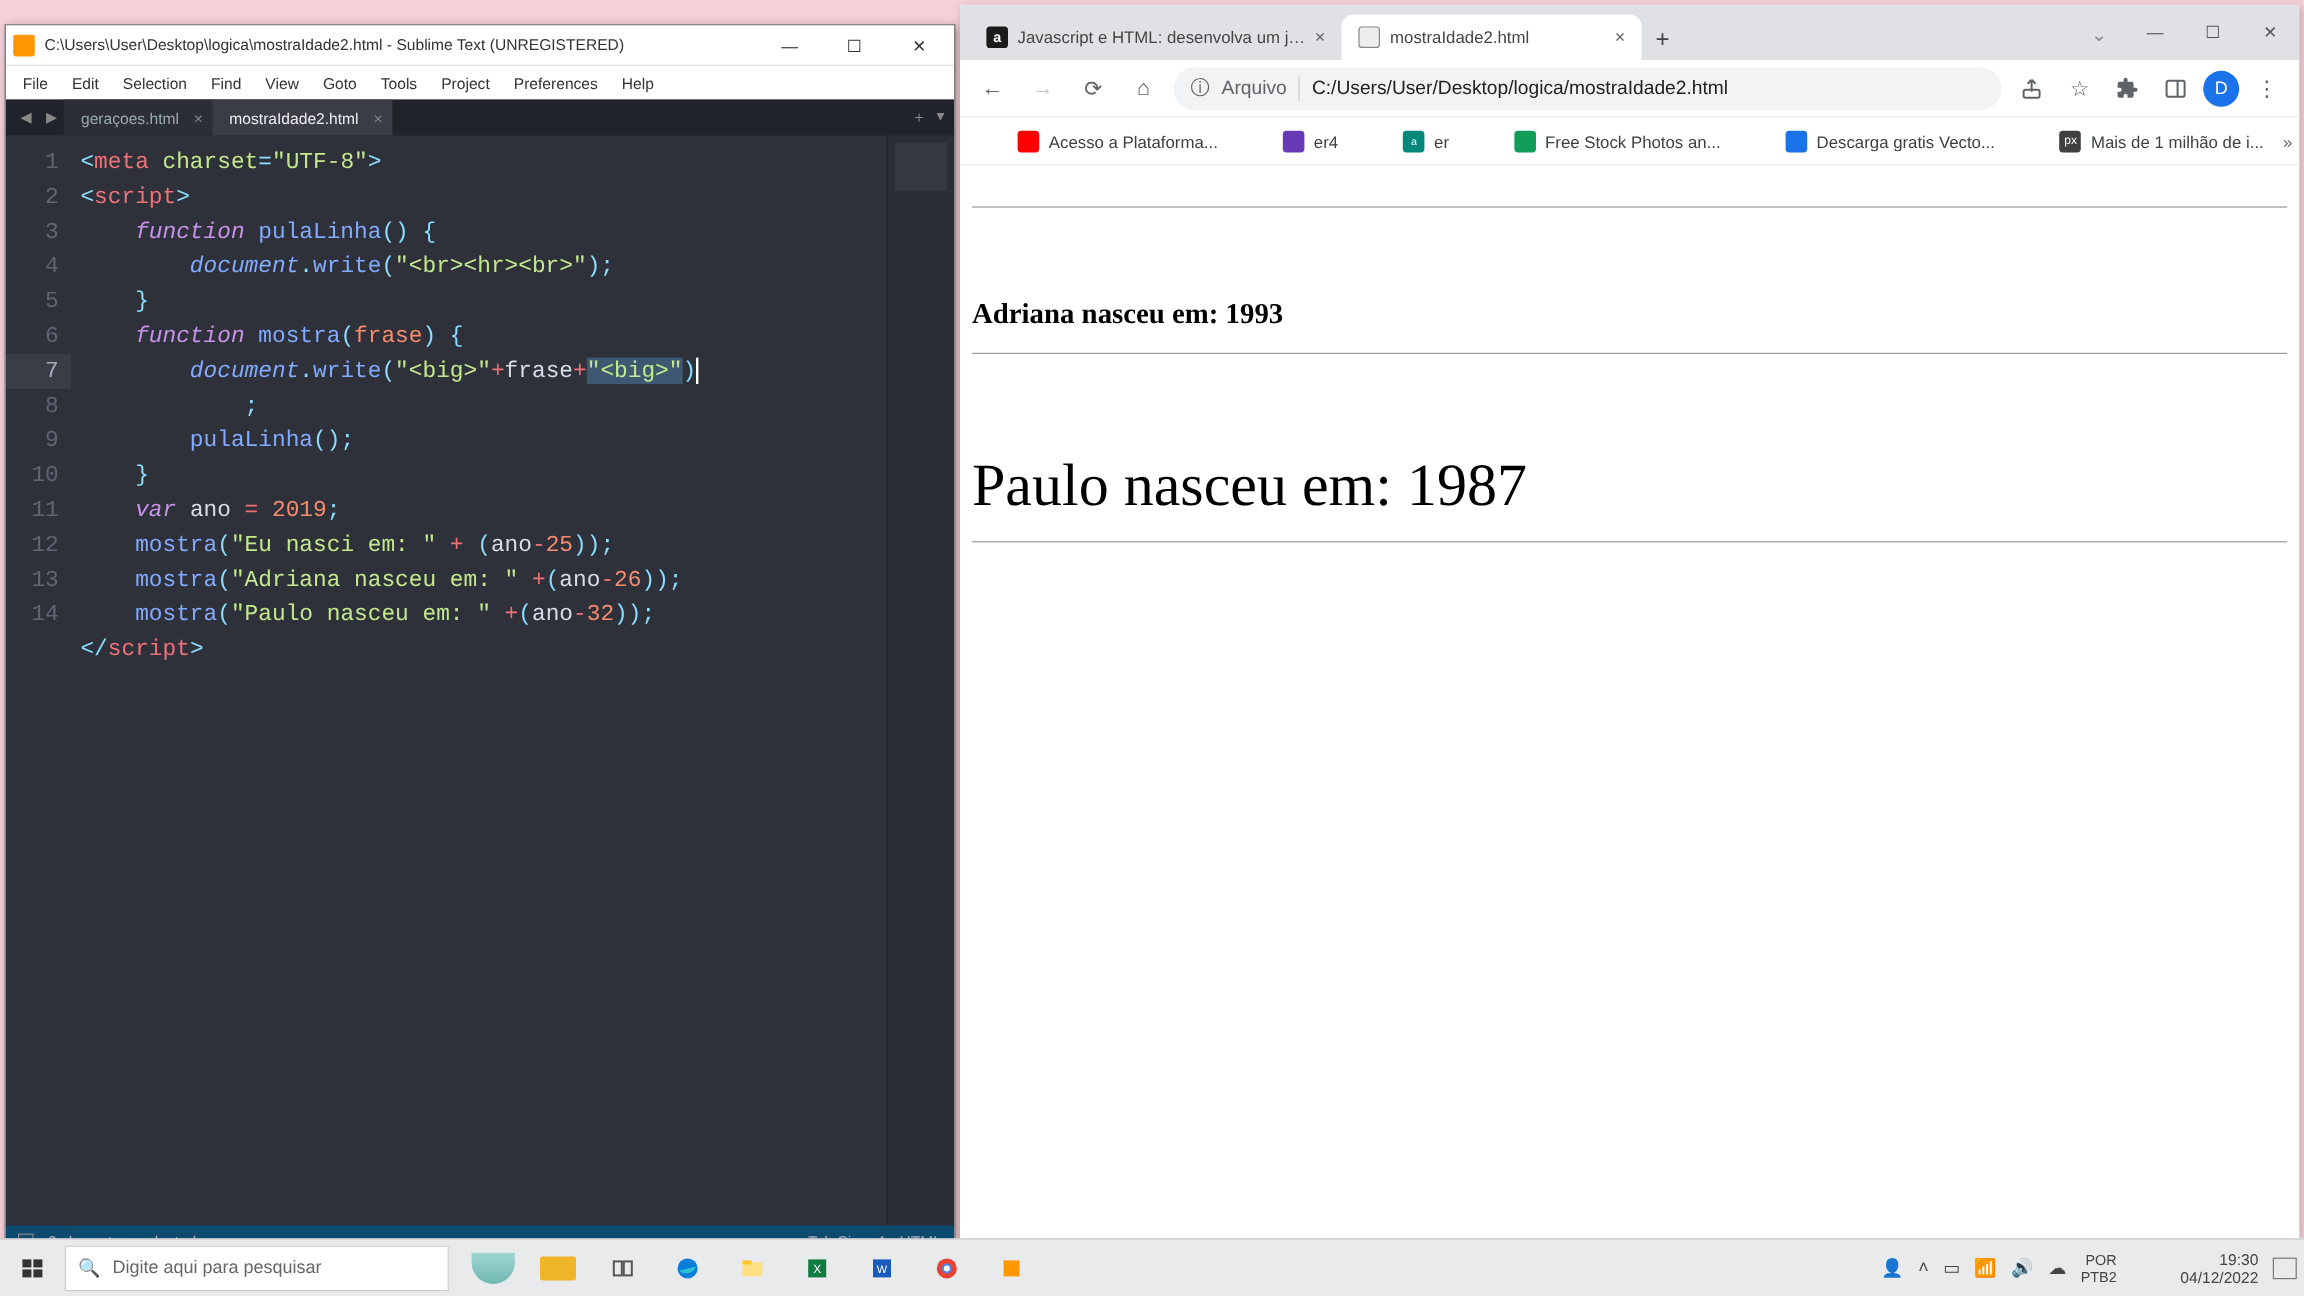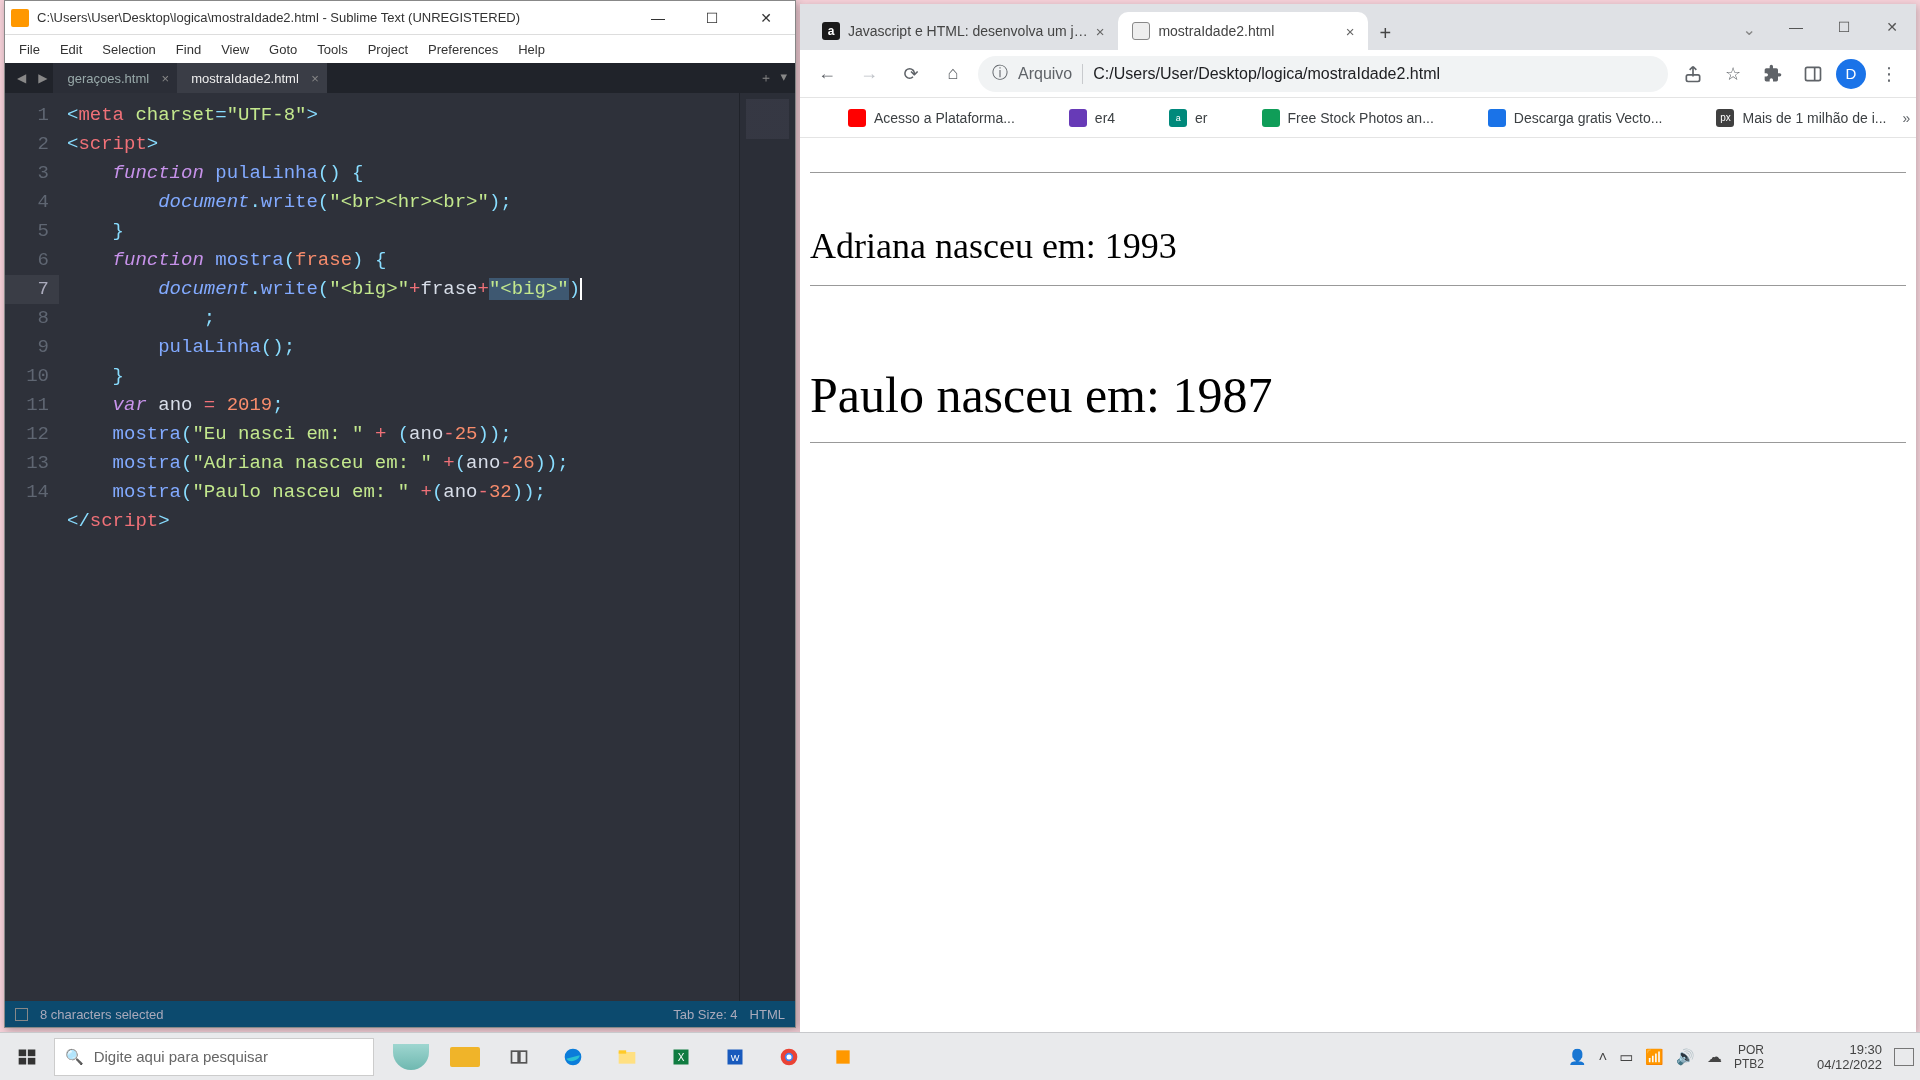--- a/index.html
+++ b/index.html
@@ -7,21 +7,21 @@
   width: 1920px; height: 1080px;
   font-family: "Segoe UI", Tahoma, sans-serif;
   background: #f5d0d8;
   position: relative;
   overflow: hidden;
 }
 
 
 #sublime {
   position: absolute;
-  left: 4px; top: 0;
+  left: 4px; top: 20px;
   width: 792px; height: 1028px;
   background: #2b2e37;
   box-shadow: 2px 2px 8px rgba(0,0,0,.3);
   display: flex; flex-direction: column;
   border: 1px solid #888;
 }
 #subl-titlebar {
   height: 34px; background: #fff;
   display: flex; align-items: center;
   padding: 0 6px; gap: 8px;
@@ -160,21 +160,21 @@
 .bi.blue{background:#1a73e8;}
 .bi.px{background:#404040; color:#fff; font-size:10px; text-align:center; line-height:18px;}
 #bm-more{ margin-left:auto; color:#5f6368; padding-right:6px;}
 
 #viewport{
   flex:1; background:#fff; padding: 16px 10px;
   font-family: "Times New Roman", Times, serif;
   color:#000; overflow:auto;
 }
 #viewport .line1{ font-size:26px; }
-#viewport .line2{ font-size:36px; margin-top:52px;}
+#viewport .line2{ font-size:24px; margin-top:76px;font-weight:bold;}
 #viewport .line3{ font-size:50px; margin-top:80px;}
 #viewport hr{ border:none; border-top:1px solid #999; margin: 18px 0; }
 
 
 #taskbar{
   position:absolute; left:0; bottom:0; width:1920px; height:48px;
   background:#e9eaec; border-top:1px solid #c8c9cc;
   display:flex; align-items:center;
 }
 #start{ width:54px; height:48px; display:flex;align-items:center;justify-content:center;}

